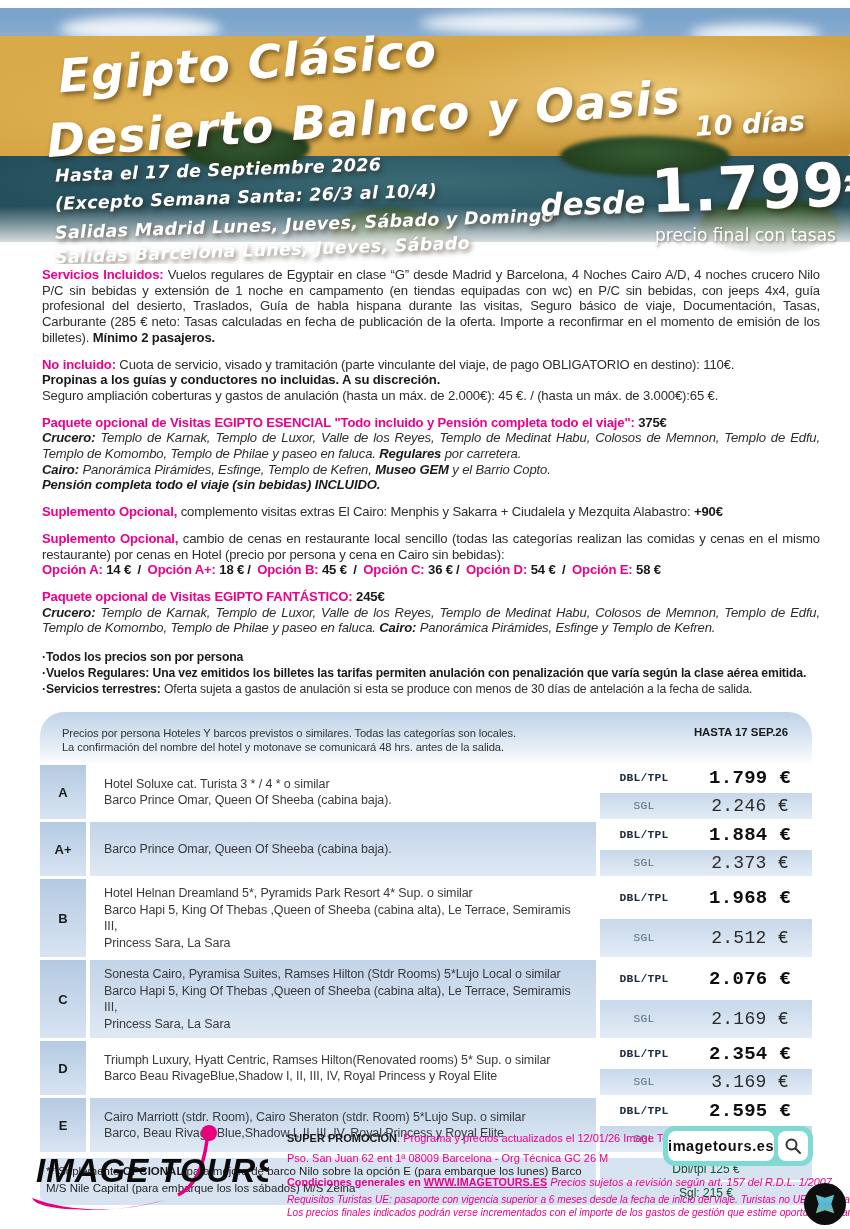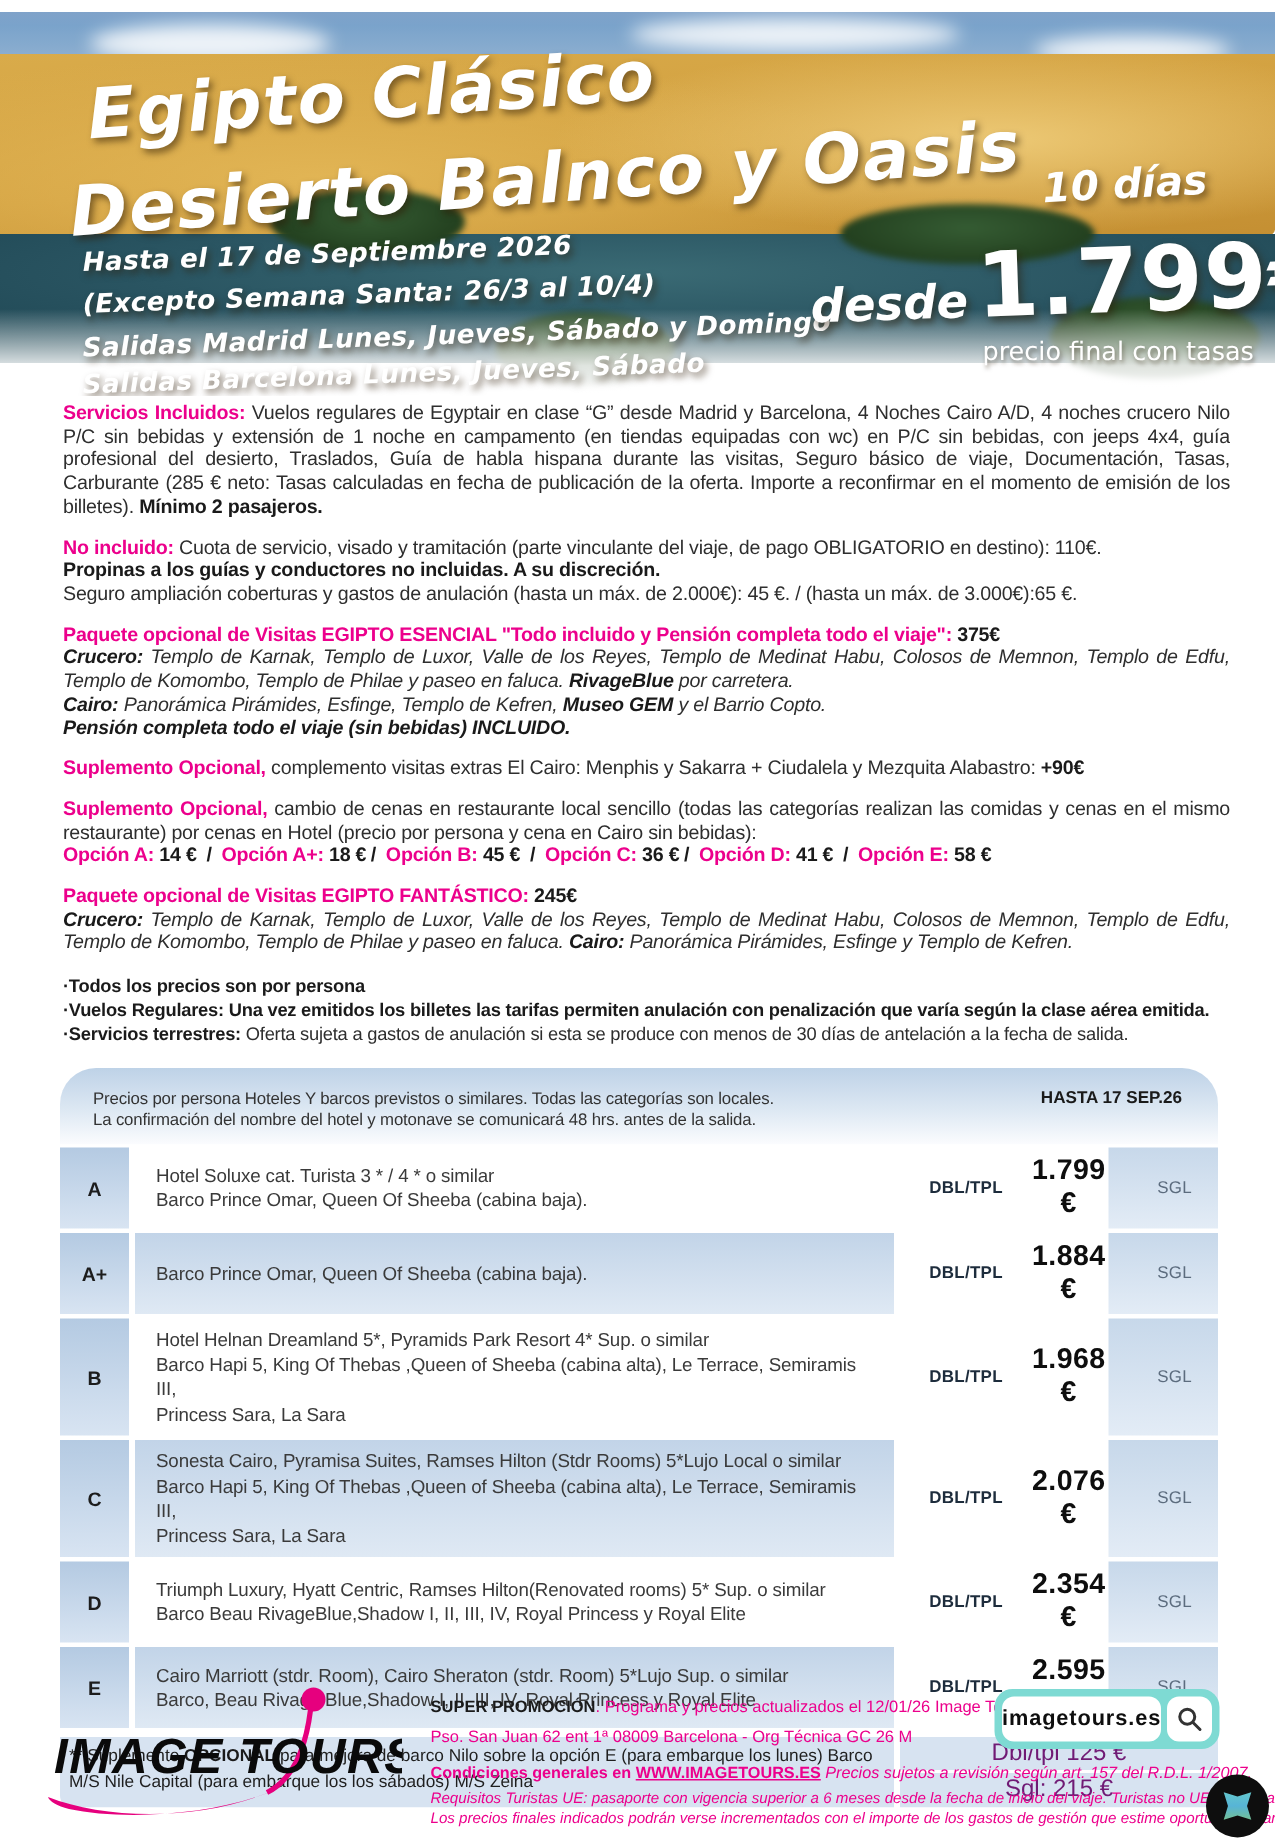--- a/index.html
+++ b/index.html
@@ -58,32 +58,32 @@
     padding:14px 24px 9px 22px; display:flex; justify-content:space-between; align-items:flex-start; }
   .panel-notes { font-size:11.2px; color:#333; line-height:14px; letter-spacing:-0.1px; }
   .panel-validity { font-size:11.4px; font-weight:bold; color:#1a1a1a; margin-top:0; white-space:nowrap; }
   .rows { display:flex; flex-direction:column; gap:3px; padding-top:2px; background:#fff; }
   .row { display:flex; gap:4px; min-height:54px; }
   .cat { width:46px; background:linear-gradient(180deg,#b4cae2 0%,#d8e4f2 100%); display:flex; align-items:center; justify-content:center;
     font-weight:bold; font-size:13px; color:#1c1c1c; }
   .desc { flex:1; padding:6px 14px; font-size:12.5px; line-height:1.32; color:#3a3a3a; background:#fff;
     display:flex; flex-direction:column; justify-content:center; letter-spacing:-0.1px; }
   .row.shaded .desc { background:linear-gradient(180deg,#c2d4e8 0%,#dfe9f4 100%); }
-  .prices { width:212px; display:flex; gap:2px; }
+  .prices { width:212px; display:flex; flex-direction:column; gap:2px;font-family:Liberation Mono, monospace; }
   .pline { flex:1; display:flex; align-items:center; min-height:25px; }
   .pline.dbl { background:#fff; }
   .pline.sgl { background:linear-gradient(180deg,#c7d8ea 0%,#e3ecf6 100%); }
   .plabel { width:88px; text-align:center; font-size:11.3px; font-weight:bold; color:#1d2c3c; letter-spacing:.2px; }
   .pline.sgl .plabel { font-weight:normal; color:#5c6c7e; }
   .pvalue { flex:1; text-align:center; font-size:19px; font-weight:bold; color:#0e0e0e; letter-spacing:.3px; }
   .pline.sgl .pvalue { font-weight:normal; font-size:18px; color:#2a2a2a; }
   .foot { display:flex; gap:4px; margin-top:3px; }
   .foot-left { flex:1; background:#d7e3f1; padding:5px 8px 7px 6px; font-size:11.5px; color:#1f1f1f; line-height:1.5; }
   .foot-right { width:212px; display:flex; flex-direction:column; gap:2px; }
-  .fr-cell { flex:1; background:#d7e3f1; display:flex; align-items:center; justify-content:center; font-size:16px; color:#701a75; }
+  .fr-cell { flex:1; background:#d7e3f1; display:flex; align-items:center; justify-content:center; font-size:12px; color:#14532d; }
   .watermark { position:absolute; left:392px; top:62px; font-size:38px; font-weight:bold; color:rgba(255,255,255,.8); pointer-events:none; }
 
   
   .footer { position:absolute; top:1120px; left:0; width:850px; height:109px; }
   .logo { position:absolute; left:28px; top:2px; }
   .footer-mid { position:absolute; left:287px; top:12px; width:560px; }
   .f-line1 { font-size:11px; color:#EC008C; margin-bottom:8px; }
   .f-line1 .blackb { color:#1a1a1a; font-weight:bold; }
   .f-line2 { font-size:11px; color:#EC008C; margin-bottom:12px; }
   .f-line3 { font-size:10.8px; color:#EC008C; margin-bottom:5px; }
@@ -135,35 +135,35 @@
     <p class="sec">
       <span class="pink">Servicios Incluidos:</span><span> Vuelos regulares de Egyptair en clase “G” desde Madrid y Barcelona, 4 Noches Cairo A/D, 4 noches crucero Nilo P/C sin bebidas y extensión de 1 noche en campamento (en tiendas equipadas con wc) en P/C sin bebidas, con jeeps 4x4, guía profesional del desierto, Traslados, Guía de habla hispana durante las visitas, Seguro básico de viaje, Documentación, Tasas, Carburante (285 € neto: Tasas calculadas en fecha de publicación de la oferta. Importe a reconfirmar en el momento de emisión de los billetes). </span><span class="b">Mínimo 2 pasajeros.</span>
     </p>
     <p class="sec">
       <span class="pink">No incluido:</span><span> Cuota de servicio, visado y tramitación (parte vinculante del viaje, de pago OBLIGATORIO en destino):  110€.</span><br>
       <span class="b">Propinas a los guías y conductores no incluidas. A su discreción.</span><br>
       <span>Seguro ampliación coberturas y gastos de anulación (hasta un máx. de 2.000€): 45 €. / (hasta un máx. de 3.000€):65 €.</span>
     </p>
     <p class="sec">
       <span class="pink">Paquete opcional de Visitas EGIPTO ESENCIAL "Todo incluido y Pensión completa todo el viaje":</span><span class="b"> 375€</span><br>
-      <span class="bit">Crucero:</span><span class="it"> Templo de Karnak, Templo de Luxor,  Valle de los Reyes, Templo de Medinat Habu, Colosos de Memnon, Templo de Edfu, Templo de Komombo, Templo de Philae y paseo en faluca. </span><span class="bit">RivageBlue</span><span class="it"> por carretera.</span><br>
+      <span class="bit">Crucero:</span><span class="it"> Templo de Karnak, Templo de Luxor,  Valle de los Reyes, Templo de Medinat Habu, Colosos de Memnon, Templo de Edfu, Templo de Komombo, Templo de Philae y paseo en faluca. </span><span class="bit">Regulares</span><span class="it"> por carretera.</span><br>
       <span class="bit">Cairo:</span><span class="it"> Panorámica Pirámides, Esfinge, Templo de Kefren, </span><span class="bit">Museo GEM</span><span class="it"> y el Barrio Copto.</span><br>
       <span class="bit">Pensión completa todo el viaje (sin bebidas) INCLUIDO.</span>
     </p>
     <p class="sec">
       <span class="pink">Suplemento Opcional,</span><span> complemento visitas extras El Cairo: Menphis y Sakarra + Ciudalela y Mezquita Alabastro: </span><span class="b">+90€</span>
     </p>
     <p class="sec">
       <span class="pink">Suplemento Opcional,</span><span> cambio de cenas en restaurante local sencillo (todas las categorías realizan las comidas y cenas en el mismo restaurante) por cenas en Hotel (precio por persona  y cena en Cairo sin bebidas):</span><br>
       <span class="opts">
         <span class="pink">Opción A:</span> <span class="b">14 €</span> <span class="sep">/</span>
         <span class="pink">Opción A+:</span> <span class="b">18 €</span><span class="sep">/</span>
         <span class="pink">Opción B:</span> <span class="b">45 €</span> <span class="sep">/</span>
         <span class="pink">Opción C:</span> <span class="b">36 €</span><span class="sep">/</span>
-        <span class="pink">Opción D:</span> <span class="b">41 €</span> <span class="sep">/</span>
+        <span class="pink">Opción D:</span> <span class="b">54 €</span> <span class="sep">/</span>
         <span class="pink">Opción E:</span> <span class="b">58 €</span>
       </span>
     </p>
     <p class="sec">
       <span class="pink">Paquete opcional de Visitas EGIPTO FANTÁSTICO:</span><span class="b"> 245€</span><br>
       <span class="bit">Crucero:</span><span class="it"> Templo de Karnak, Templo de Luxor,  Valle de los Reyes, Templo de Medinat Habu, Colosos de Memnon, Templo de Edfu, Templo de Komombo, Templo de Philae y paseo en faluca. </span><span class="bit">Cairo:</span><span class="it"> Panorámica Pirámides, Esfinge y Templo de Kefren.</span>
     </p>
     <div class="notes">
       <div class="b">·Todos los precios son por persona</div>
       <div class="b">·Vuelos Regulares: Una vez emitidos los billetes las tarifas permiten anulación con penalización que varía según la clase aérea emitida.</div>

